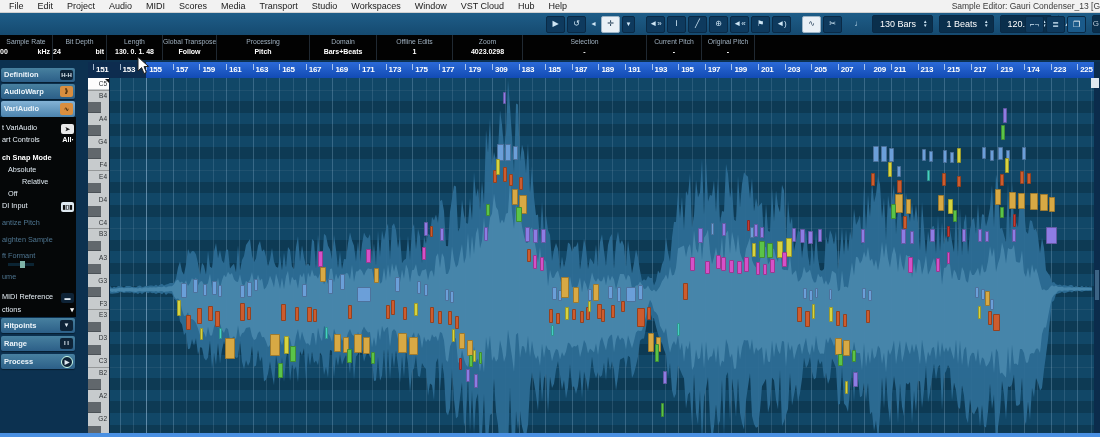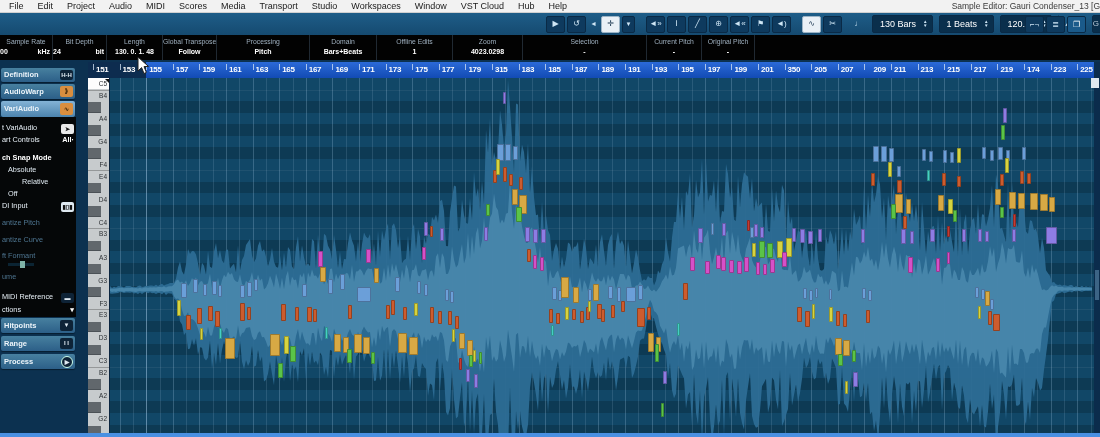--- a/index.html
+++ b/index.html
@@ -218,21 +218,21 @@
       <div class="sb-header selected" style="top: 41px; height: 16px; line-height: 16px;"><span>VariAudio</span><span class="sb-ico" style="top: 2px; width: 13px; height: 12px; font-size: 6px; background: rgb(217, 142, 63); color: rgb(58, 36, 8);">∿</span></div>
       <div class="sb-panel" style="top: 57px; height: 200px;"></div>
       <div class="sb-row" style="top: 62px; height: 12px; line-height: 12px;"><span>t VariAudio</span><span class="sb-ico" style="top: 2px; width: 13px; height: 10px; font-size: 6px; background: rgb(232, 232, 232); color: rgb(17, 17, 17);">➤</span></div>
       <div class="sb-row" style="top: 74px; height: 12px; line-height: 12px;"><span>art Controls</span><span class="rt" style="font-weight: bold; color: rgb(255, 255, 255);">All·</span></div>
       <div class="sb-row sb-section" style="top: 92px; height: 11px; line-height: 11px;"><span>ch Snap Mode</span></div>
       <div class="sb-row sb-item" style="top: 104px; height: 11px; line-height: 11px;"><span>Absolute</span></div>
       <div class="sb-row sb-item" style="top: 116px; height: 11px; line-height: 11px; margin-left: 14px;"><span>Relative</span></div>
       <div class="sb-row sb-item" style="top: 128px; height: 11px; line-height: 11px;"><span>Off</span></div>
       <div class="sb-row" style="top: 140px; height: 12px; line-height: 12px;"><span>DI Input</span><span class="sb-ico" style="top: 2px; width: 13px; height: 10px; font-size: 6px; background: rgb(223, 233, 241); color: rgb(17, 17, 17);">▮▯▮</span></div>
       <div class="sb-row sb-dim" style="top: 157px; height: 11px; line-height: 11px;"><span>antize Pitch</span></div>
-      <div class="sb-row sb-dim" style="top: 174px; height: 11px; line-height: 11px;"><span>antize Curve</span></div>
+      <div class="sb-row sb-dim" style="top: 174px; height: 11px; line-height: 11px;"><span>aighten Sample</span></div>
       <div class="sb-row sb-dim" style="top: 190px; height: 11px; line-height: 11px;"><span>ft Formant</span></div>
       <div class="sb-slider" style="top: 203px;">
         <div class="sb-knob"></div>
       </div>
       <div class="sb-row sb-dim" style="top: 211px; height: 11px; line-height: 11px;"><span>ume</span></div>
       <div class="sb-row" style="top: 231px; height: 12px; line-height: 12px;"><span>MIDI Reference</span><span class="sb-ico" style="top: 2px; width: 13px; height: 10px; font-size: 6px; background: rgb(14, 35, 55); color: rgb(223, 233, 241);">▬</span></div>
       <div class="sb-row" style="top: 244px; height: 11px; line-height: 11px;"><span>ctions</span><span class="rt" style="font-weight: bold; color: rgb(255, 255, 255);">▾</span></div>
       <div class="sb-header" style="top: 258px; height: 15px; line-height: 15px;"><span>Hitpoints</span><span class="sb-ico" style="top: 2px; width: 13px; height: 11px; font-size: 6px; background: rgb(14, 35, 55); color: rgb(223, 233, 241);">▼</span></div>
       <div class="sb-header" style="top: 276px; height: 15px; line-height: 15px;"><span>Range</span><span class="sb-ico" style="top: 2px; width: 13px; height: 11px; font-size: 6px; background: rgb(14, 35, 55); color: rgb(223, 233, 241);">Ι Ι</span></div>
       <div class="sb-header" style="top: 294px; height: 15px; line-height: 15px;"><span>Process</span><span class="sb-ico" style="top: 2px; width: 10px; height: 10px; font-size: 6px; background: rgb(14, 35, 55); color: rgb(223, 233, 241); border-radius: 50%; border: 1px solid rgb(204, 255, 238);">▶</span></div>
@@ -263,21 +263,21 @@
       <span class="bar-label" style="left: 274px;">171</span>
       <span class="tick" style="left: 297.6px;"></span>
       <span class="bar-label" style="left: 300.6px;">173</span>
       <span class="tick" style="left: 324.2px;"></span>
       <span class="bar-label" style="left: 327.2px;">175</span>
       <span class="tick" style="left: 350.8px;"></span>
       <span class="bar-label" style="left: 353.8px;">177</span>
       <span class="tick" style="left: 377.4px;"></span>
       <span class="bar-label" style="left: 380.4px;">179</span>
       <span class="tick" style="left: 404px;"></span>
-      <span class="bar-label" style="left: 407px;">315</span>
+      <span class="bar-label" style="left: 407px;">309</span>
       <span class="tick" style="left: 430.6px;"></span>
       <span class="bar-label" style="left: 433.6px;">183</span>
       <span class="tick" style="left: 457.2px;"></span>
       <span class="bar-label" style="left: 460.2px;">185</span>
       <span class="tick" style="left: 483.8px;"></span>
       <span class="bar-label" style="left: 486.8px;">187</span>
       <span class="tick" style="left: 510.4px;"></span>
       <span class="bar-label" style="left: 513.4px;">189</span>
       <span class="tick" style="left: 537px;"></span>
       <span class="bar-label" style="left: 540px;">191</span>
@@ -285,21 +285,21 @@
       <span class="bar-label" style="left: 566.6px;">193</span>
       <span class="tick" style="left: 590.2px;"></span>
       <span class="bar-label" style="left: 593.2px;">195</span>
       <span class="tick" style="left: 616.8px;"></span>
       <span class="bar-label" style="left: 619.8px;">197</span>
       <span class="tick" style="left: 643.4px;"></span>
       <span class="bar-label" style="left: 646.4px;">199</span>
       <span class="tick" style="left: 670px;"></span>
       <span class="bar-label" style="left: 673px;">201</span>
       <span class="tick" style="left: 696.6px;"></span>
-      <span class="bar-label" style="left: 699.6px;">350</span>
+      <span class="bar-label" style="left: 699.6px;">203</span>
       <span class="tick" style="left: 723.2px;"></span>
       <span class="bar-label" style="left: 726.2px;">205</span>
       <span class="tick" style="left: 749.8px;"></span>
       <span class="bar-label" style="left: 752.8px;">207</span>
       <span class="tick" style="left: 776.4px;"></span>
       <span class="bar-label" style="left: 779.4px; margin-left: 6px;">209</span>
       <span class="tick" style="left: 803px;"></span>
       <span class="bar-label" style="left: 806px;">211</span>
       <span class="tick" style="left: 829.6px;"></span>
       <span class="bar-label" style="left: 832.6px;">213</span>

